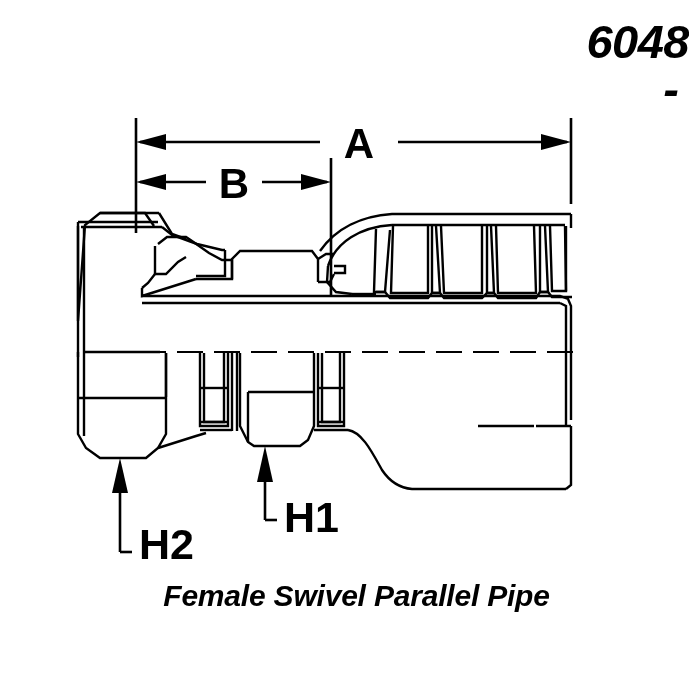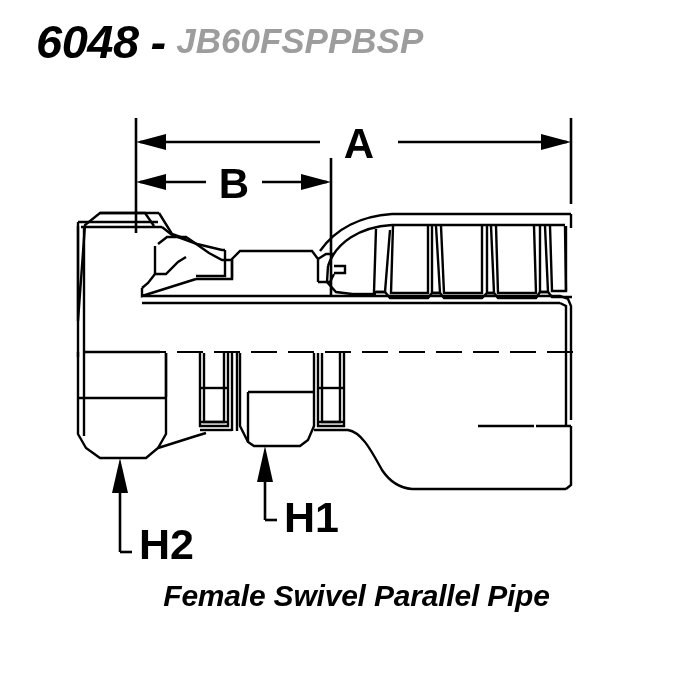--- a/index.html
+++ b/index.html
@@ -17,23 +17,24 @@
   }
 
   
   #header {
     position: absolute;
     left: 0;
     top: 18px;
     width: 689px;
     height: 62px;
     display: flex;
-    align-items: flex-start;
+    align-items: flex-end;
     padding-left: 36px;
     box-sizing: border-box;
+    flex-direction: column;
   }
   .part-number {
     font-family: "Liberation Sans", sans-serif;
     font-size: 47px;
     font-weight: bold;
     font-style: italic;
     color: #000000;
     letter-spacing: -0.5px;
     line-height: 1;
   }
@@ -133,21 +134,20 @@
   }
 </style>
 </head>
 <body>
 
 <div id="page">
 
   <div id="header">
     <span class="part-number">6048</span>
     <span class="header-sep">-</span>
-    <span class="part-code">JB60FSPPBSP</span>
   </div>
 
   <div id="drawing-wrap">
   <svg width="689" height="480" viewBox="0 0 689 480">
 
     <g>
 
       <line class="ext" x1="136" y1="22" x2="136" y2="137"></line>
 
       <line class="ext" x1="571" y1="22" x2="571" y2="108"></line>

